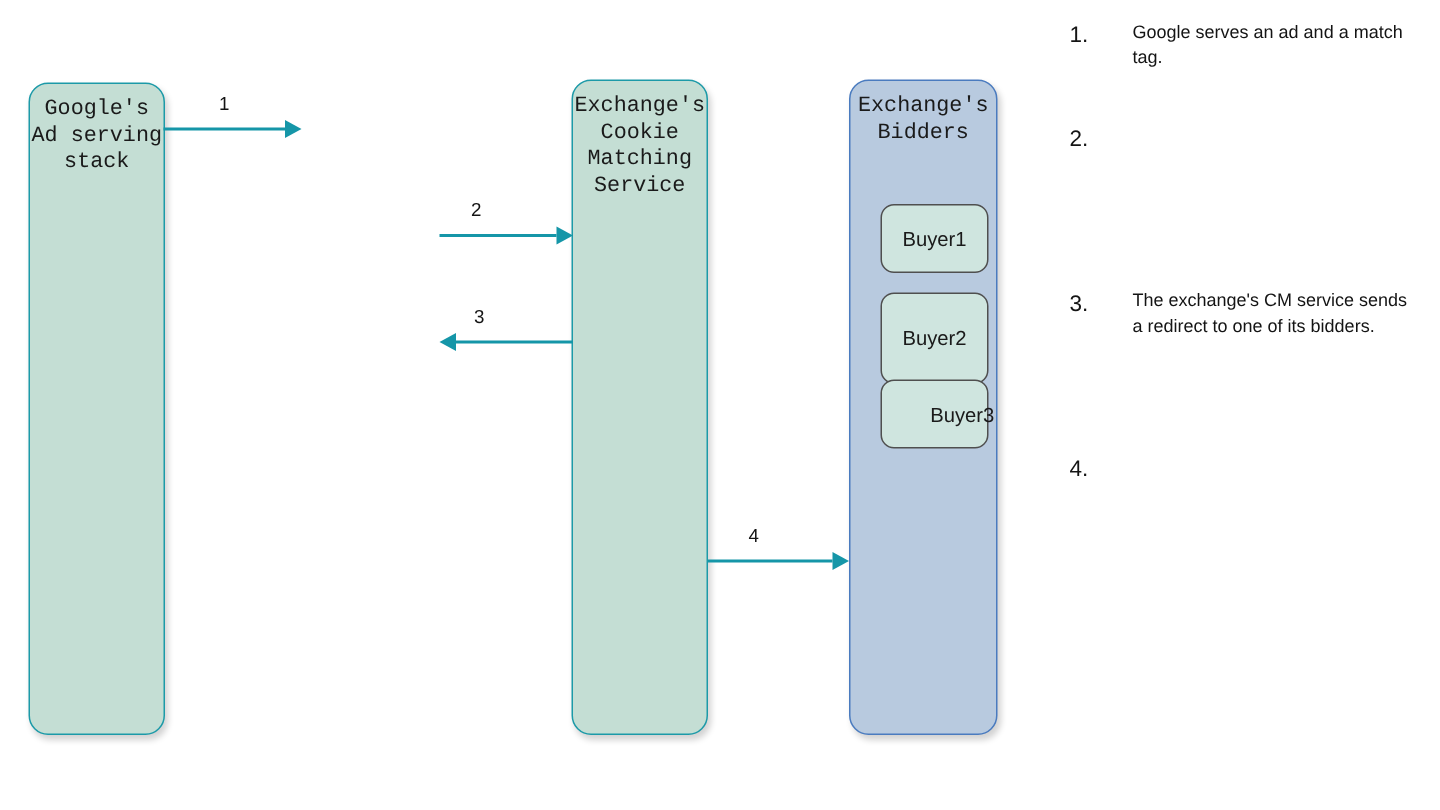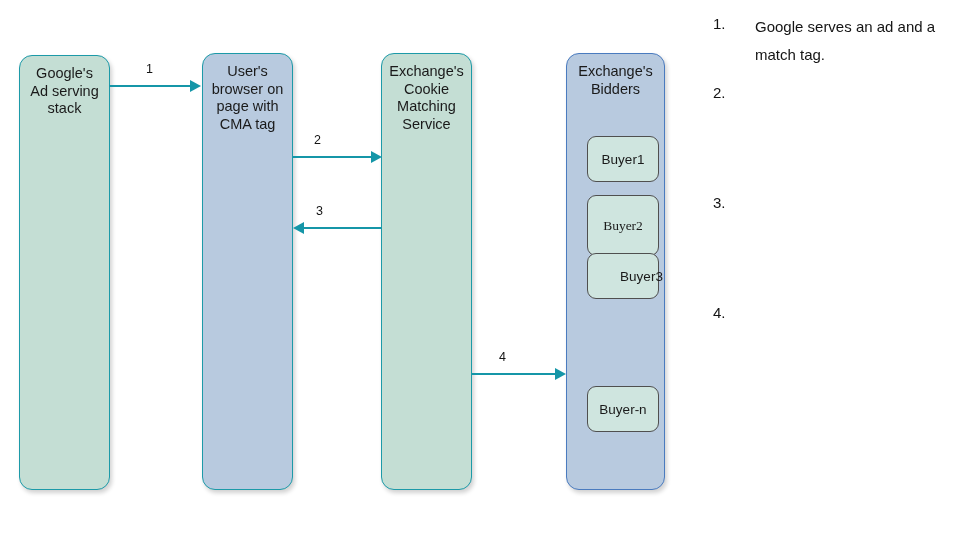--- a/index.html
+++ b/index.html
@@ -19,20 +19,21 @@
     border-radius:13px;
     box-shadow:2px 3px 4px rgba(0,0,0,0.18);
     display:flex;
     justify-content:center;
     align-items:flex-start;
     text-align:center;
     font-size:14.5px;
     line-height:17.5px;
     color:#1a1a1a;
     padding-top:9px;
+    font-family:Liberation Mono, monospace;
   }
   .box .lbl{display:block;width:100%;}
   .box-green{background:#c4ded4;border:1.2px solid #1c9aa8;}
   .box-blue {background:#b8cadf;border:1.2px solid #4a7bbf;}
   .box-blue-teal{background:#b8cadf;border:1.2px solid #1c9aa8;}
 
   
   .buyer{
     position:absolute;
     box-sizing:border-box;
@@ -64,56 +65,50 @@
   }
 
   
   #legend{position:absolute;left:700px;top:0;width:260px;height:540px;}
   .legend-item{position:absolute;display:flex;}
   .legend-num{
     width:42px;flex:0 0 42px;
     font-size:15px;line-height:22.5px;color:#141414;
   }
   .legend-txt{
-    font-size:15px;line-height:28px;color:#141414;
+    font-size:12px;line-height:17px;color:#141414;
     width:185px;
   }
 </style>
 </head>
 <body>
 
 <div id="stage">
 
   <div class="box box-green" style="left:19px;top:55px;width:91px;height:435px;">
     <span class="lbl">Google's<br>Ad serving<br>stack</span>
   </div>
 
-  <div class="box box-blue-teal" style="left:202px;top:53px;width:91px;height:437px;">
-    <span class="lbl">User's<br>browser on<br>page with<br>CMA tag</span>
-  </div>
 
   <div class="box box-green" style="left:381px;top:53px;width:91px;height:437px;">
     <span class="lbl">Exchange's<br>Cookie<br>Matching<br>Service</span>
   </div>
 
   <div class="box box-blue" style="left:566px;top:53px;width:99px;height:437px;">
     <span class="lbl">Exchange's<br>Bidders</span>
   </div>
 
   <div class="buyer" style="left:575px;top:136px;width:72px;height:46px;">
     <span>Buyer1</span>
   </div>
-  <div class="buyer" style="left:575px;top:195px;width:72px;height:61px;font-family:Liberation Serif, serif;">
+  <div class="buyer" style="left:575px;top:195px;width:72px;height:61px;">
     <span>Buyer2</span>
   </div>
   <div class="buyer" style="left:575px;top:253px;width:72px;height:46px;padding-left:37px;">
     <span>Buyer3</span>
-  </div>
-  <div class="buyer" style="left:575px;top:386px;width:72px;height:46px;">
-    <span>Buyer-n</span>
   </div>
 
   <div class="arrow-line" style="left:109px;top:85px;width:81px;"></div>
   <div class="arrow-head right" style="left:190px;top:79.5px;"></div>
   <div class="arrow-num" style="left:146px;top:62px;">1</div>
 
   <div class="arrow-line" style="left:293px;top:156px;width:78px;"></div>
   <div class="arrow-head right" style="left:371px;top:150.5px;"></div>
   <div class="arrow-num" style="left:314px;top:133px;">2</div>
 
@@ -131,20 +126,21 @@
       <span class="legend-num">1.</span>
       <span class="legend-txt">Google serves an ad and a match tag.</span>
     </div>
 
     <div class="legend-item" style="left:13px;top:82px;">
       <span class="legend-num">2.</span>
     </div>
 
     <div class="legend-item" style="left:13px;top:192px;">
       <span class="legend-num">3.</span>
+      <span class="legend-txt">The exchange's CM service sends a redirect to one of its bidders.</span>
     </div>
 
     <div class="legend-item" style="left:13px;top:302px;">
       <span class="legend-num">4.</span>
     </div>
 
   </div>
 
 </div>
 

